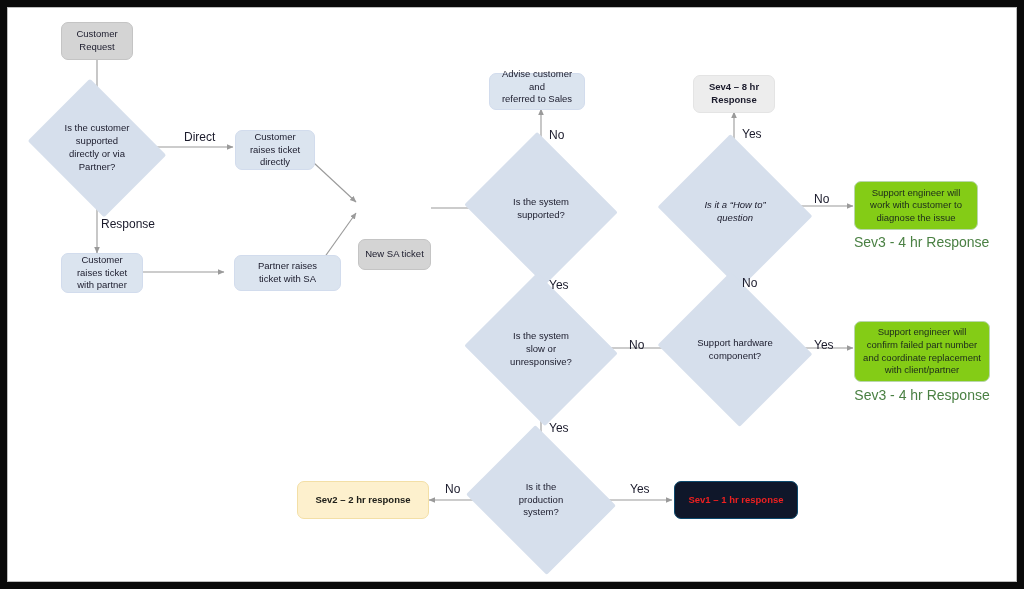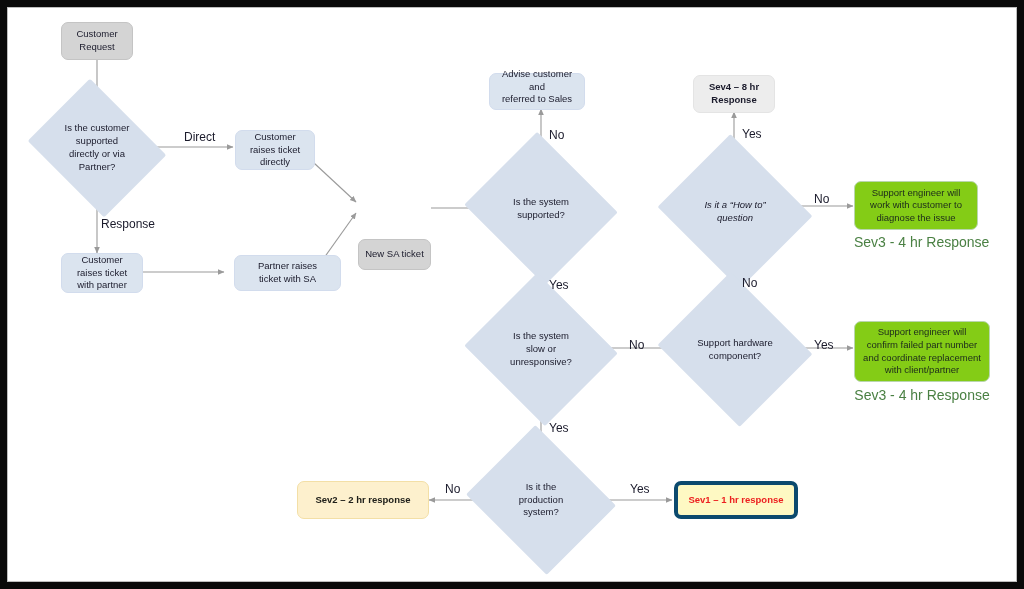--- a/index.html
+++ b/index.html
@@ -92,22 +92,22 @@
     border: 1px solid #b9d6ae;
     color: #1c2a1c;
   }
   .box.yellow {
     background: #fdf0cd;
     border: 1px solid #f3dfa6;
     font-weight: bold;
     color: #20201a;
   }
   .box.red {
-    background: #fef9c3;
-    border: 4px solid #0c4a6e;
+    background: #0f172a;
+    border: 1px solid #0c4a6e;
     font-weight: bold;
     color: #ec2020;
   }
 
   
   .diamond {
     background: transparent;
   }
   .diamond .dshape {
     position: absolute;

